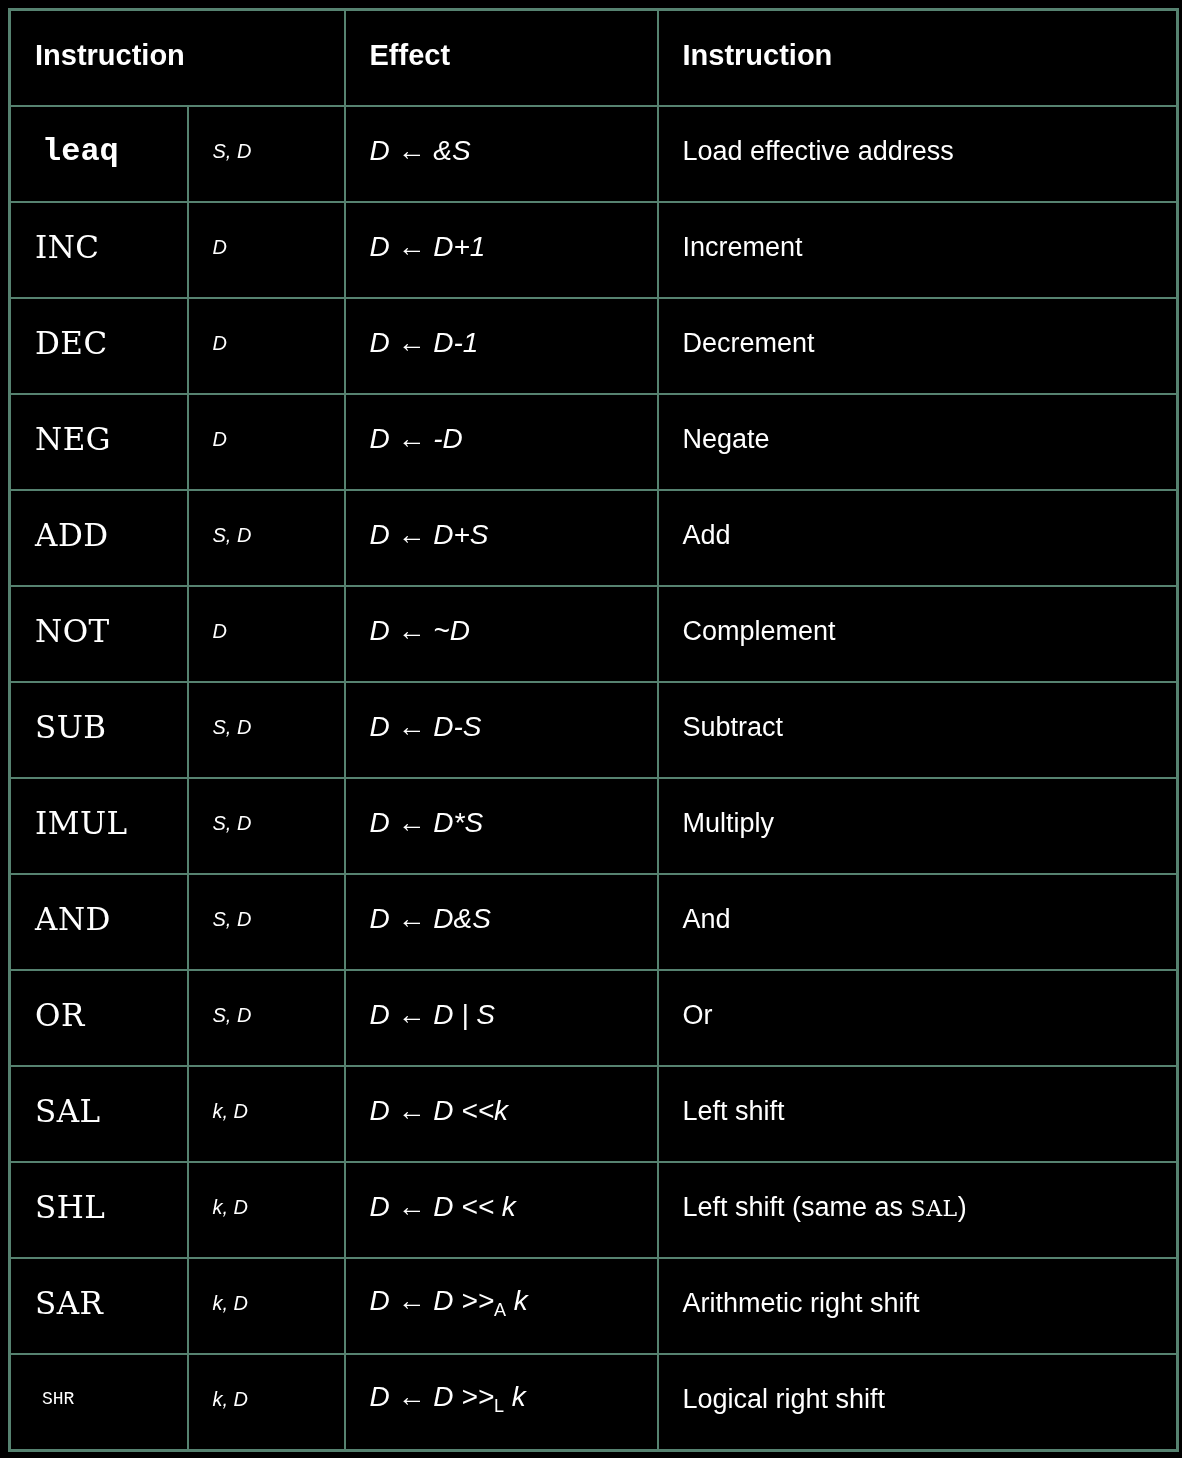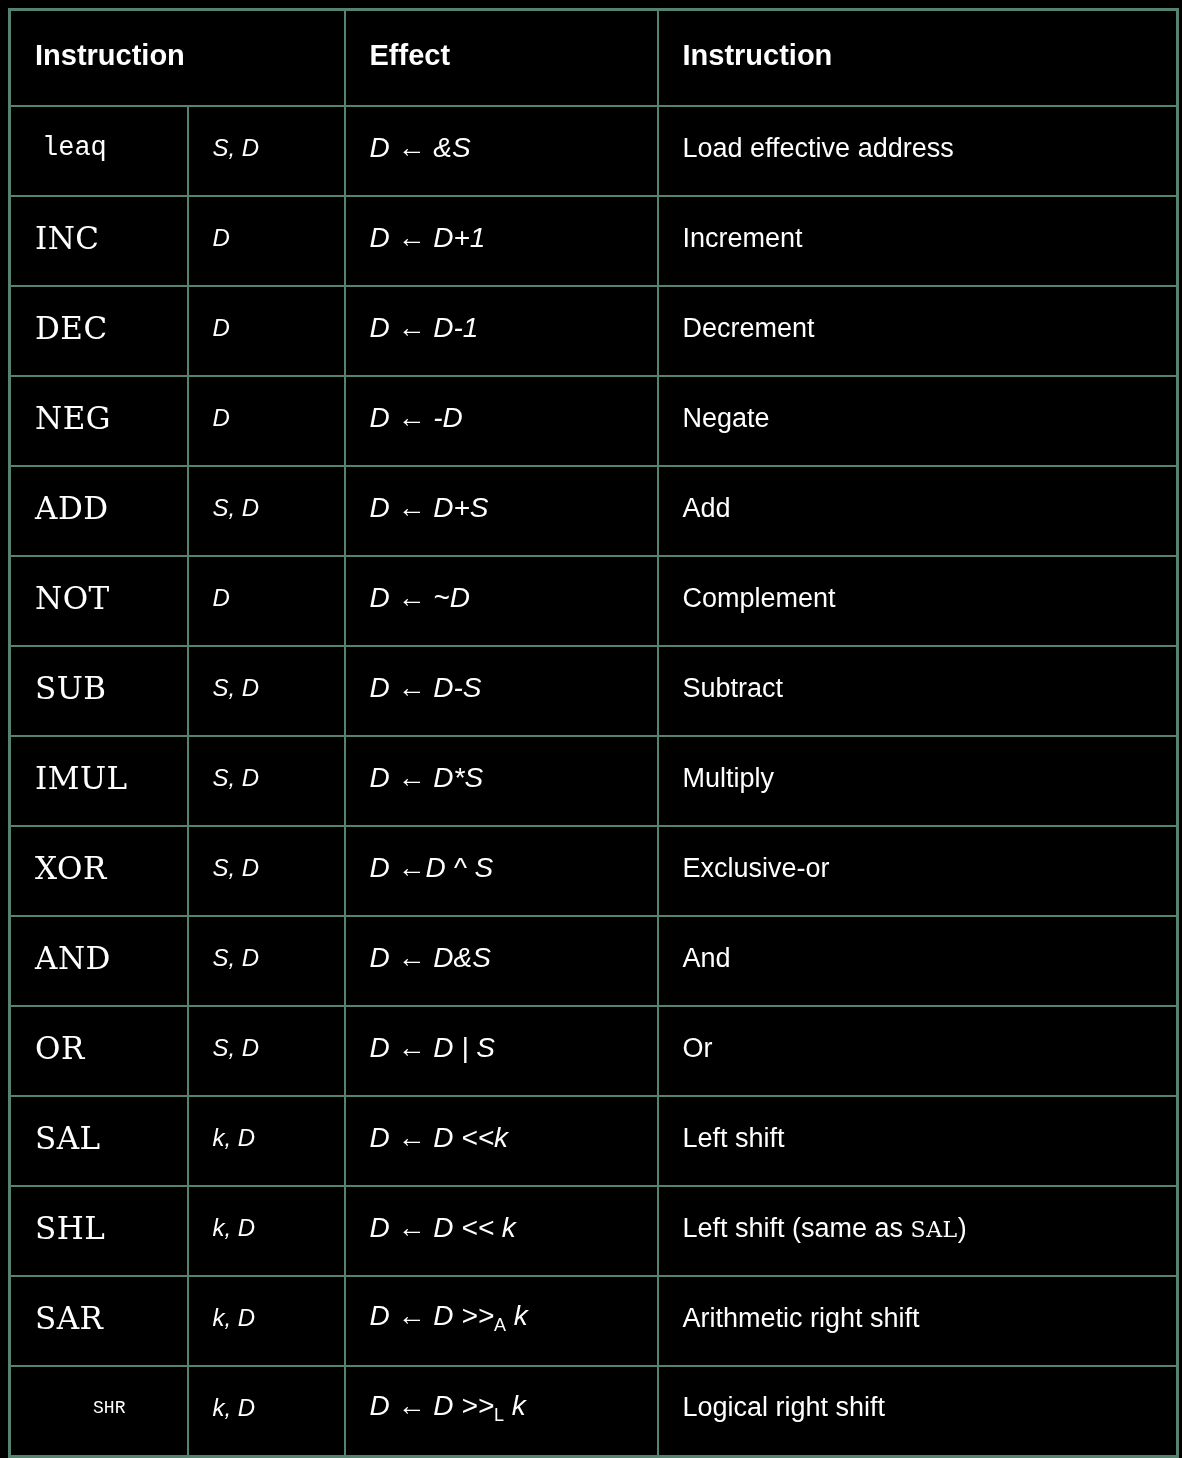--- a/index.html
+++ b/index.html
@@ -48,28 +48,28 @@
   }
   table.instr-table tr.header-row th:first-child { border-left-width: 3px; }
   table.instr-table tr.header-row th:last-child { border-right-width: 3px; }
   table.instr-table tr.data-row { height: 90px; }
   table.instr-table tr.data-row td:first-child { border-left-width: 3px; }
   table.instr-table tr.data-row td:last-child { border-right-width: 3px; }
   table.instr-table tr.data-row:last-child td { border-bottom-width: 3px; }
 
   
   td.mnemonic { font-family: "DejaVu Serif", serif; font-size: 31px; letter-spacing: 0.5px; }
-  td.mnemonic.mono { font-family: "Liberation Mono", "DejaVu Sans Mono", monospace; font-size: 27px; letter-spacing: 0; padding-left: 31px; }
-  td.mnemonic.mono-small { font-family: "Liberation Mono", "DejaVu Sans Mono", monospace; font-size: 18px; letter-spacing: 0; padding-left: 31px; text-align: center; }
+  td.mnemonic.mono { font-family: "Liberation Mono", "DejaVu Sans Mono", monospace; font-size: 32px; letter-spacing: 0; padding-left: 31px; font-weight: bold; }
+  td.mnemonic.mono-small { font-family: "Liberation Mono", "DejaVu Sans Mono", monospace; font-size: 18px; letter-spacing: 0; padding-left: 31px; }
 
   
   td.operands {
     font-family: "Liberation Sans", sans-serif;
     font-style: italic;
-    font-size: 24px;
+    font-size: 20px;
     padding-left: 20px;
   }
 
   
   td.effect {
     font-family: "Liberation Sans", sans-serif;
     font-style: italic;
     font-size: 28px;
   }
   td.effect .seg-sub {
@@ -151,26 +151,20 @@
           <td class="effect">D ← D-S</td>
           <td class="description">Subtract</td>
         </tr>
         <tr class="data-row">
           <td class="mnemonic">IMUL</td>
           <td class="operands">S, D</td>
           <td class="effect">D ← D*S</td>
           <td class="description">Multiply</td>
         </tr>
         <tr class="data-row">
-          <td class="mnemonic">XOR</td>
-          <td class="operands">S, D</td>
-          <td class="effect">D ←D ^ S</td>
-          <td class="description">Exclusive-or</td>
-        </tr>
-        <tr class="data-row">
           <td class="mnemonic">AND</td>
           <td class="operands">S, D</td>
           <td class="effect">D ← D&amp;S</td>
           <td class="description">And</td>
         </tr>
         <tr class="data-row">
           <td class="mnemonic">OR</td>
           <td class="operands">S, D</td>
           <td class="effect">D ← D | S</td>
           <td class="description">Or</td>

